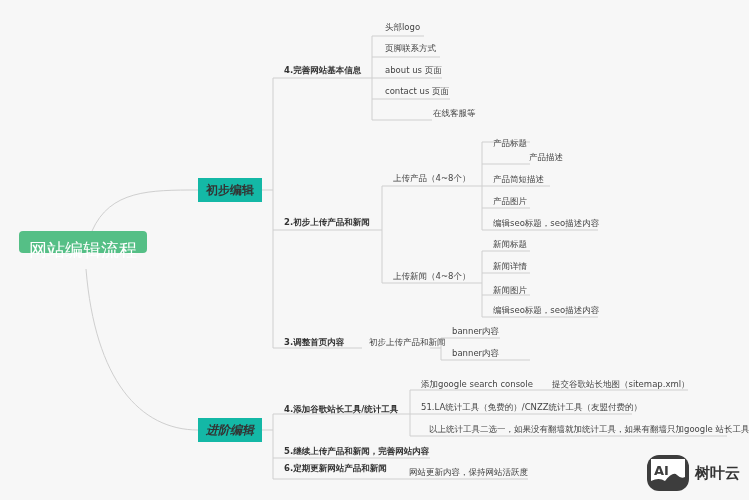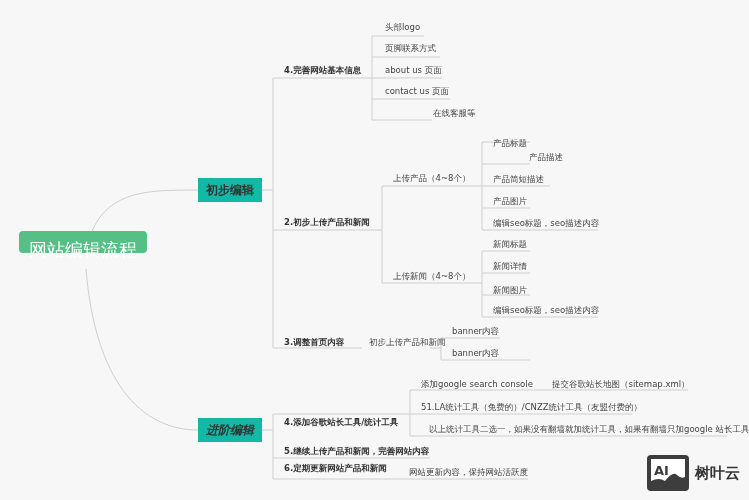--- a/index.html
+++ b/index.html
@@ -6,21 +6,21 @@
   body { width:749px; height:500px; background:#f7f7f7; position:relative; overflow:hidden;
          font-family:"DejaVu Sans","Liberation Sans",sans-serif; color:#333; }
   svg.lines { position:absolute; left:0; top:0; width:749px; height:500px; }
   .node { position:absolute; white-space:nowrap; font-size:8.5px; color:#444; line-height:12px; }
   .bold { font-weight:bold; color:#333; }
   .root { position:absolute; left:19px; top:231px; width:128px; height:22px; background:#55bf86;
           border-radius:4px; color:#fff; font-size:18px; line-height:38px; text-align:center; }
   .l1 { position:absolute; background:#14b8a6; font-size:12px; font-weight:bold; color:#333;
         padding:0 8px; height:24px; line-height:24px; }
   .logo { position:absolute; left:647px; top:455px; display:flex; align-items:center; gap:6px; }
-  .logo-box { width:42px; height:36px; background:#3d3d3d; border-radius:4px; position:relative; }
+  .logo-box { width:42px; height:36px; background:#3d3d3d; border-radius:12px; position:relative; }
   .logo-txt { font-size:15px; font-weight:bold; color:#333; }
 </style>
 </head>
 <body>
 
 <svg class="lines" fill="none" stroke="#cfcfcf" stroke-width="1">
 
   <path d="M92 231 C 110 190, 150 190, 198 190"></path>
   <path d="M86 269 C 95 380, 140 430, 198 430"></path>
 
@@ -96,21 +96,21 @@
 <div class="node" style="left:493px;top:238px;">新闻标题</div>
 <div class="node" style="left:493px;top:260px;">新闻详情</div>
 <div class="node" style="left:493px;top:284px;">新闻图片</div>
 <div class="node" style="left:493px;top:304px;">编辑seo标题，seo描述内容</div>
 
 <div class="node bold" style="left:284px;top:336px;">3.调整首页内容</div>
 <div class="node" style="left:369px;top:336px;">初步上传产品和新闻</div>
 <div class="node" style="left:452px;top:325px;">banner内容</div>
 <div class="node" style="left:452px;top:347px;">banner内容</div>
 
-<div class="node bold" style="left:284px;top:416px;text-align:right;">4.添加谷歌站长工具/统计工具</div>
+<div class="node bold" style="left:284px;top:403px;text-align:right;">4.添加谷歌站长工具/统计工具</div>
 <div class="node" style="left:421px;top:378px;">添加google search console</div>
 <div class="node" style="left:552px;top:378px;">提交谷歌站长地图（sitemap.xml）</div>
 <div class="node" style="left:421px;top:401px;">51.LA统计工具（免费的）/CNZZ统计工具（友盟付费的）</div>
 <div class="node" style="left:421px;top:423px;margin-left:8px;">以上统计工具二选一，如果没有翻墙就加统计工具，如果有翻墙只加google 站长工具</div>
 
 <div class="node bold" style="left:284px;top:445px;">5.继续上传产品和新闻，完善网站内容</div>
 <div class="node bold" style="left:284px;top:462px;">6.定期更新网站产品和新闻</div>
 <div class="node" style="left:409px;top:466px;">网站更新内容，保持网站活跃度</div>
 
 <div class="logo">

